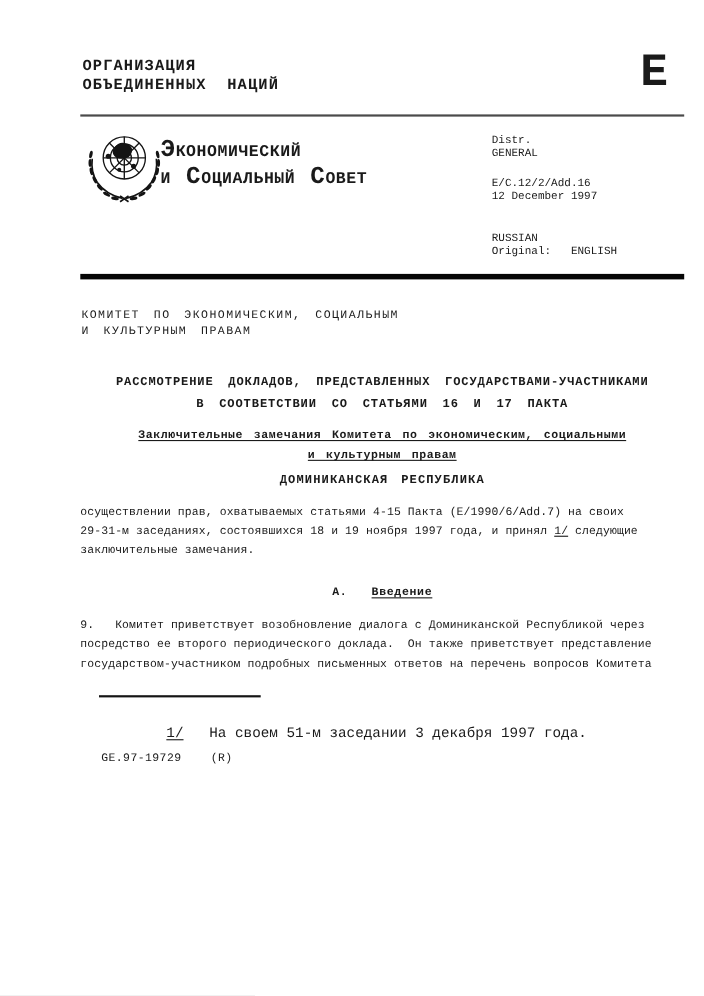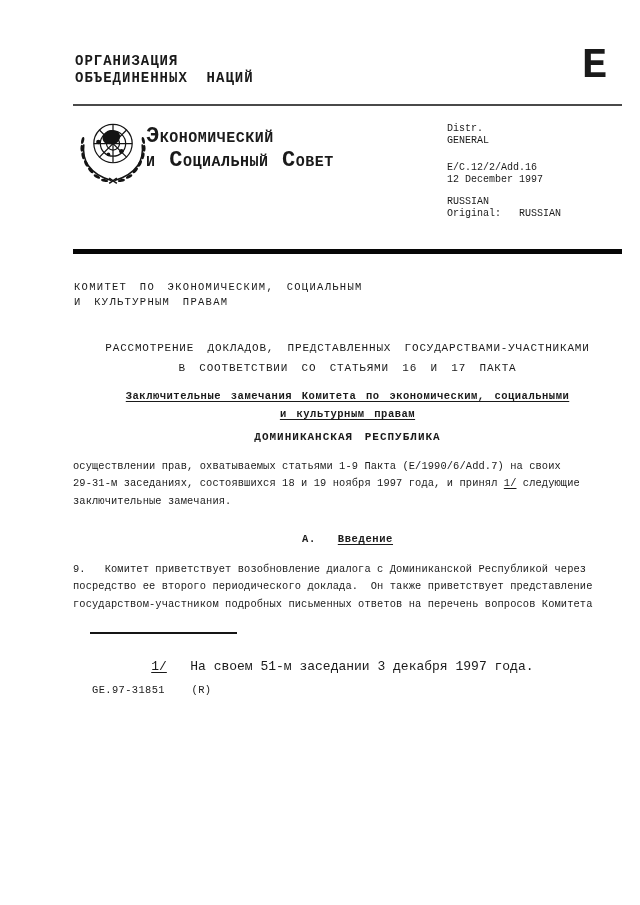--- a/index.html
+++ b/index.html
@@ -15,27 +15,27 @@
 
   .org-name{left:75px;top:53px;font-weight:700;font-size:14px;line-height:17px;letter-spacing:1px;}
   .doc-letter{left:582px;top:44px;font-weight:700;font-size:42px;line-height:44px;}
   .rule-thin{left:73px;top:104px;width:549px;height:2px;background:#4a4a4a;}
 
   .emblem{left:74px;top:119px;}
   .council{left:146px;top:125px;font-weight:700;font-size:22px;line-height:24px;
            letter-spacing:.5px;font-variant:small-caps;}
   .meta{left:447px;top:123px;font-size:10px;line-height:11.5px;}
   .meta .gap17{margin-top:16px;}
-  .meta .gap15{margin-top:11px;}
+  .meta .gap15{margin-top:27px;}
 
   .rule-thick{left:73px;top:249px;width:549px;height:5px;background:#060606;}
 
   .committee{left:74px;top:280px;font-size:10.5px;font-weight:400;line-height:14.6px;
              letter-spacing:1.3px;word-spacing:5px;}
-  .title{left:73px;top:338px;width:549px;text-align:center;font-size:11px;font-weight:400;
+  .title{left:73px;top:338px;width:549px;text-align:center;font-size:11px;font-weight:700;
          line-height:20px;letter-spacing:.8px;word-spacing:6px;}
   .subtitle{left:73px;top:387px;width:549px;text-align:center;font-size:10.5px;font-weight:700;
             line-height:18px;letter-spacing:.5px;word-spacing:3px;}
   .country{left:73px;top:431px;width:549px;text-align:center;font-size:11px;font-weight:700;
            letter-spacing:1px;word-spacing:4px;}
 
   .body-par{font-size:10.4px;line-height:17.4px;letter-spacing:.1px;}
   .para1{left:73px;top:458px;}
   .section-a{left:73px;top:533px;width:549px;text-align:center;font-size:10.5px;font-weight:700;
              letter-spacing:.6px;}
@@ -103,21 +103,21 @@
     <div>Экономический</div>
     <div>и Социальный Совет</div>
   </div>
 
   <div class="abs mono meta">
     <div class="pre">Distr.</div>
     <div class="pre">GENERAL</div>
     <div class="pre gap17">E/C.12/2/Add.16</div>
     <div class="pre">12 December 1997</div>
     <div class="pre gap15">RUSSIAN</div>
-    <div class="pre">Original:   RUSSIAN</div>
+    <div class="pre">Original:   ENGLISH</div>
   </div>
 
   <div class="abs rule-thick"></div>
 
   <div class="abs mono committee">
     <div class="pre">КОМИТЕТ ПО ЭКОНОМИЧЕСКИМ, СОЦИАЛЬНЫМ</div>
     <div class="pre">И КУЛЬТУРНЫМ ПРАВАМ</div>
   </div>
 
   <div class="abs mono title">
@@ -126,35 +126,35 @@
   </div>
 
   <div class="abs mono subtitle">
     <div class="pre"><span class="u">Заключительные замечания Комитета по экономическим, социальными</span></div>
     <div class="pre"><span class="u">и культурным правам</span></div>
   </div>
 
   <div class="abs mono country pre">ДОМИНИКАНСКАЯ РЕСПУБЛИКА</div>
 
   <div class="abs mono body-par para1">
-    <div class="pre">осуществлении прав, охватываемых статьями 1-9 Пакта (E/1990/6/Add.7) на своих</div>
+    <div class="pre">осуществлении прав, охватываемых статьями 4-15 Пакта (E/1990/6/Add.7) на своих</div>
     <div class="pre"><span>29-31-м заседаниях, состоявшихся 18 и 19 ноября 1997 года, и принял </span><span class="u">1/</span><span> следующие</span></div>
     <div class="pre">заключительные замечания.</div>
   </div>
 
   <div class="abs mono section-a">
     <span>A.</span><span class="u sec-title">Введение</span>
   </div>
 
   <div class="abs mono body-par para2">
     <div class="pre">9.   Комитет приветствует возобновление диалога с Доминиканской Республикой через</div>
     <div class="pre">посредство ее второго периодического доклада.  Он также приветствует представление</div>
     <div class="pre">государством-участником подробных письменных ответов на перечень вопросов Комитета</div>
   </div>
 
   <div class="abs fn-rule"></div>
   <div class="abs mono footnote pre">
     <span class="u">1/</span><span>   На своем 51-м заседании 3 декабря 1997 года.</span>
   </div>
 
-  <div class="abs mono ge-number pre">GE.97-31851    (R)</div>
+  <div class="abs mono ge-number pre">GE.97-19729    (R)</div>
 
 </div>
 
 </body></html>

